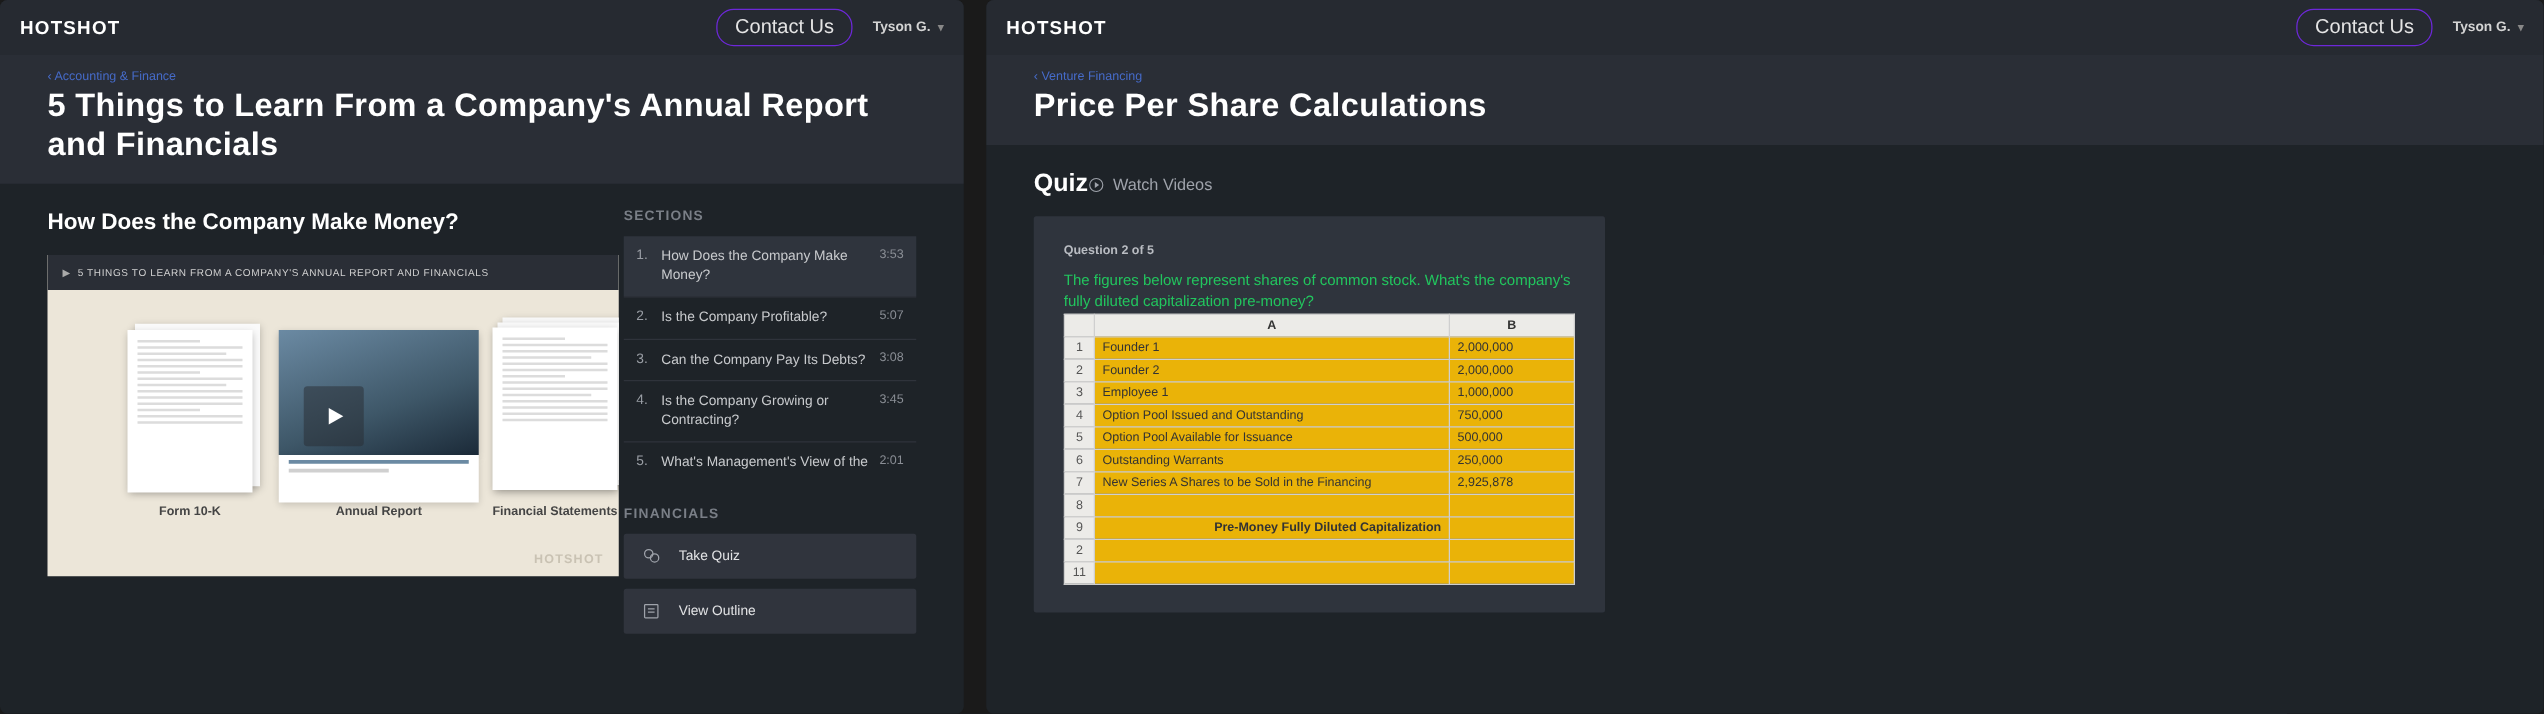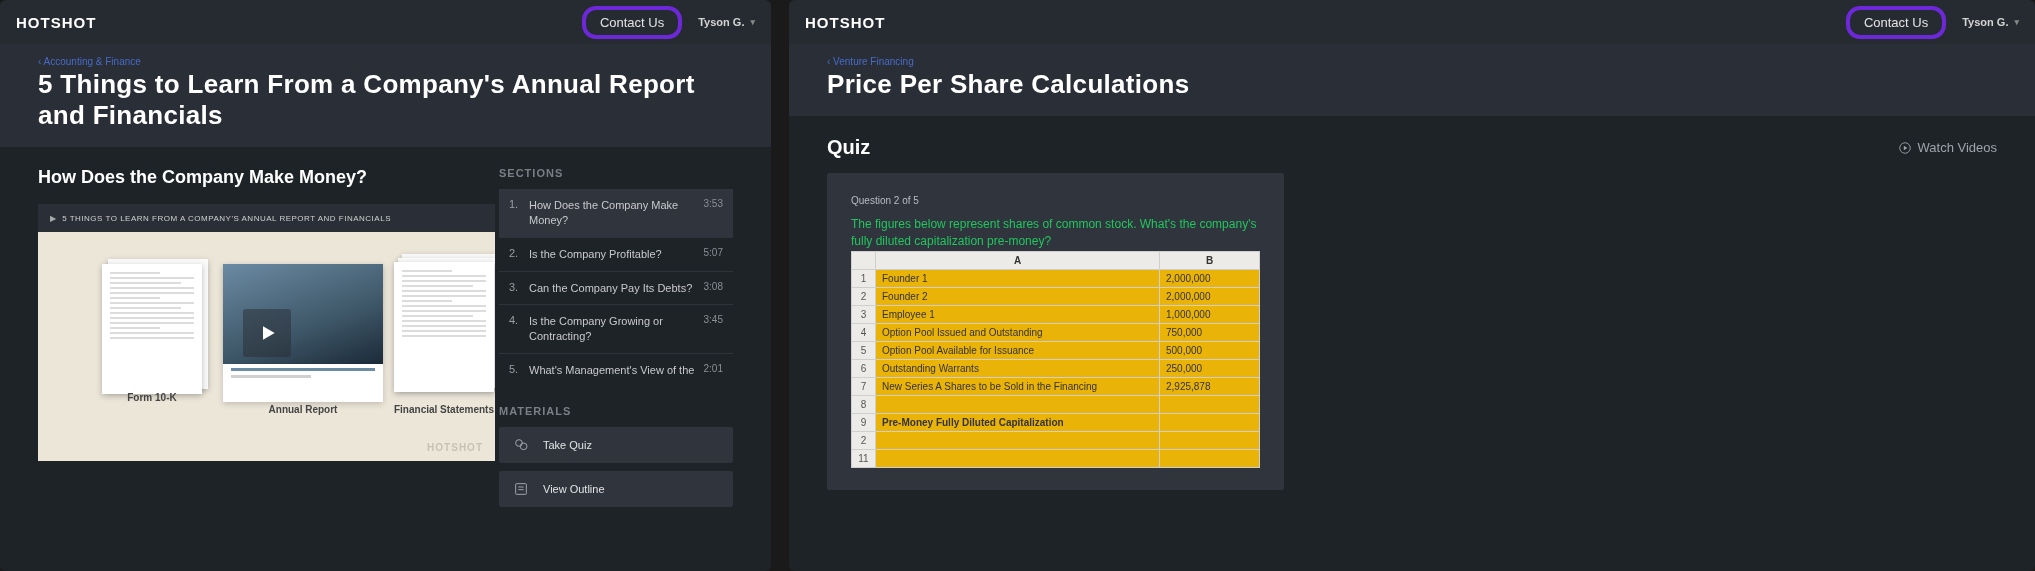--- a/index.html
+++ b/index.html
@@ -19,21 +19,21 @@
   .card-wide { width:1246px; }
 
   
   .topbar {
     height:44px; background:#262a31; display:flex; align-items:center;
     padding:0 16px; justify-content:space-between;
   }
   .logo { color:#fff; font-weight:800; letter-spacing:1px; font-size:15px; }
   .topbar-right { display:flex; align-items:center; gap:16px; }
   .contact-btn {
-    border:4px solid #6d28d9; color:#e4e4e4; font-size:13px;
+    border:1px solid #6d28d9; color:#e4e4e4; font-size:16px;
     padding:5px 14px; border-radius:14px; background:transparent; cursor:pointer;
   }
   .user { color:#d4d4d4; font-size:11px; font-weight:600; display:flex; align-items:center; gap:6px; }
   .chev { font-size:9px; color:#888; }
 
   
   .titlebar {
     background:#2a2e36; padding:12px 38px 16px;
   }
   .crumb { color:#466bc9; font-size:10px; }
@@ -103,42 +103,42 @@
     background:#30343d; display:flex; align-items:center; gap:14px;
     padding:10px 14px; border-radius:2px; margin-bottom:8px;
     font-size:11px; color:#e2e3e5; cursor:pointer;
   }
   .mat-item svg { width:16px; height:16px; stroke:#9fa3ab; fill:none; stroke-width:1.5; }
 
   
   .content-right {
     padding:20px 38px;
   }
-  .quiz-header { display:flex; justify-content:space-between; align-items:center; margin-bottom:14px; }
+  .quiz-header { display:flex; align-items:center; margin-bottom:14px; }
   .quiz-title { color:#fff; font-size:20px; font-weight:700; }
   .watch { color:#9fa3ab; font-size:13px; display:flex; align-items:center; gap:6px; cursor:pointer; }
   .watch svg { width:14px; height:14px; stroke:#9fa3ab; fill:none; stroke-width:1.5; }
   .quiz-panel {
     background:#2f343d; border-radius:2px; padding:22px 24px;
     width:457px;
   }
-  .q-progress { color:#b9bcc2; font-size:10px; font-weight:400; margin-bottom:10px; }
+  .q-progress { color:#b9bcc2; font-size:10px; font-weight:700; margin-bottom:10px; }
   .q-text { color:#22c55e; font-size:12px; line-height:1.45; font-weight:400; margin-bottom:0; }
 
   table.sheet {
     width:100%; border-collapse:collapse; font-size:10px; color:#333;
   }
   table.sheet th, table.sheet td {
     background:#eab308; border:1px solid #cfcfcf; padding:3px 6px; text-align:left;
     height:16px;
   }
   table.sheet th { background:#ecebe8; font-weight:600; text-align:center; }
   table.sheet td.rownum { background:#ecebe8; text-align:center; width:24px; color:#555; font-weight:500; }
   table.sheet td.num { text-align:left; font-variant-numeric:tabular-nums; }
-  table.sheet td.bold { font-weight:600; }
+  table.sheet td.bold { font-weight:600;text-align:right; }
 </style>
 </head>
 <body>
 
 <div class="card">
   <div class="topbar">
     <div class="logo">HOTSHOT</div>
     <div class="topbar-right">
       <button class="contact-btn">Contact Us</button>
       <div class="user">
@@ -172,21 +172,21 @@
               <i></i>
               <i class="med"></i>
               <i></i>
               <i></i>
               <i></i>
               <i class="short"></i>
               <i></i>
               <i></i>
             </div>
         </div>
-        <div class="doc-caption" style="left:64px; top:188px; width:100px;">Form 10-K</div>
+        <div class="doc-caption" style="left:64px; top:200px; width:100px;">Form 10-K</div>
 
         <div class="report-img" style="top:60px;"></div>
         <div class="report-sub" style="top:160px;">
             <i></i>
             <i class="sub"></i>
           </div>
         <div class="doc-caption" style="left:185px; top:200px; width:160px;">Annual Report</div>
 
         <div class="doc back" style="left:364px; top:50px; width:100px; height:130px;"></div>
         <div class="doc back" style="left:360px; top:54px; width:100px; height:130px;"></div>
@@ -239,21 +239,21 @@
           <span class="num">4.</span>
           <span class="ttl">Is the Company Growing or Contracting?</span>
           <span class="dur">3:45</span>
         </div>
         <div class="sec-item">
           <span class="num">5.</span>
           <span class="ttl">What's Management's View of the</span>
           <span class="dur">2:01</span>
         </div>
       </div>
-      <div class="col-label" style="margin-top:18px;">MATERIALS</div>
+      <div class="col-label" style="margin-top:18px;">FINANCIALS</div>
       <div class="mat-item">
         <svg viewBox="0 0 24 24">
             <circle cx="9" cy="9" r="5"></circle>
             <circle cx="16" cy="14" r="5"></circle>
           </svg>
         <span>Take Quiz</span>
       </div>
       <div class="mat-item">
         <svg viewBox="0 0 24 24">
             <rect x="4" y="4" width="16" height="16" rx="1"></rect>

